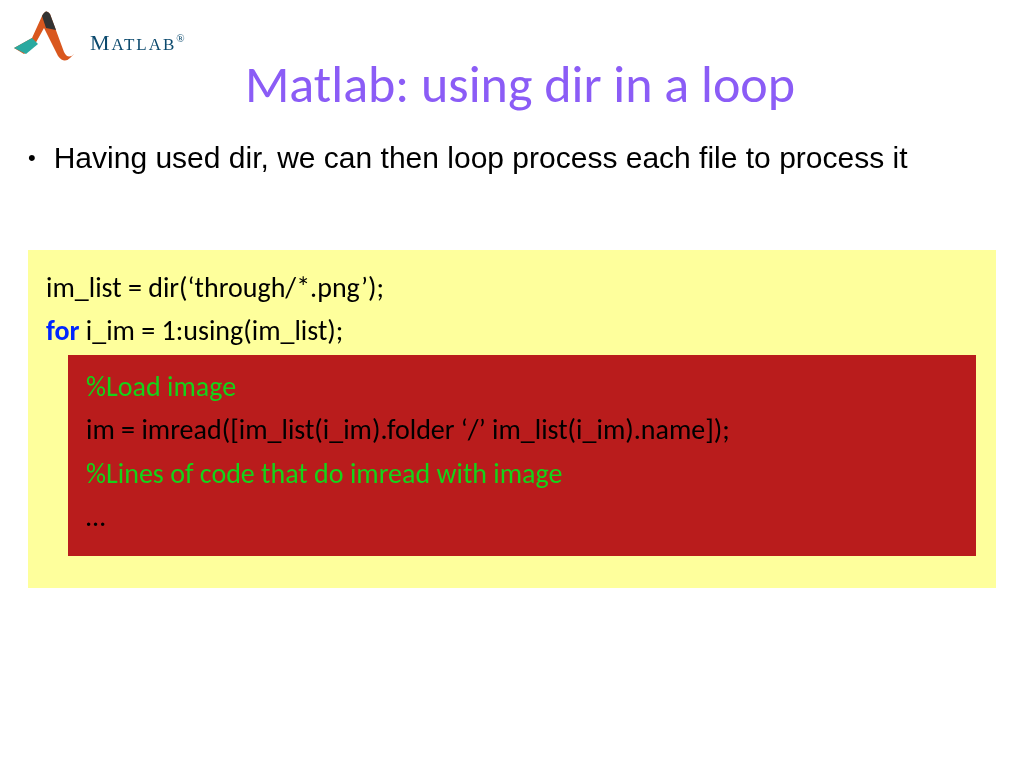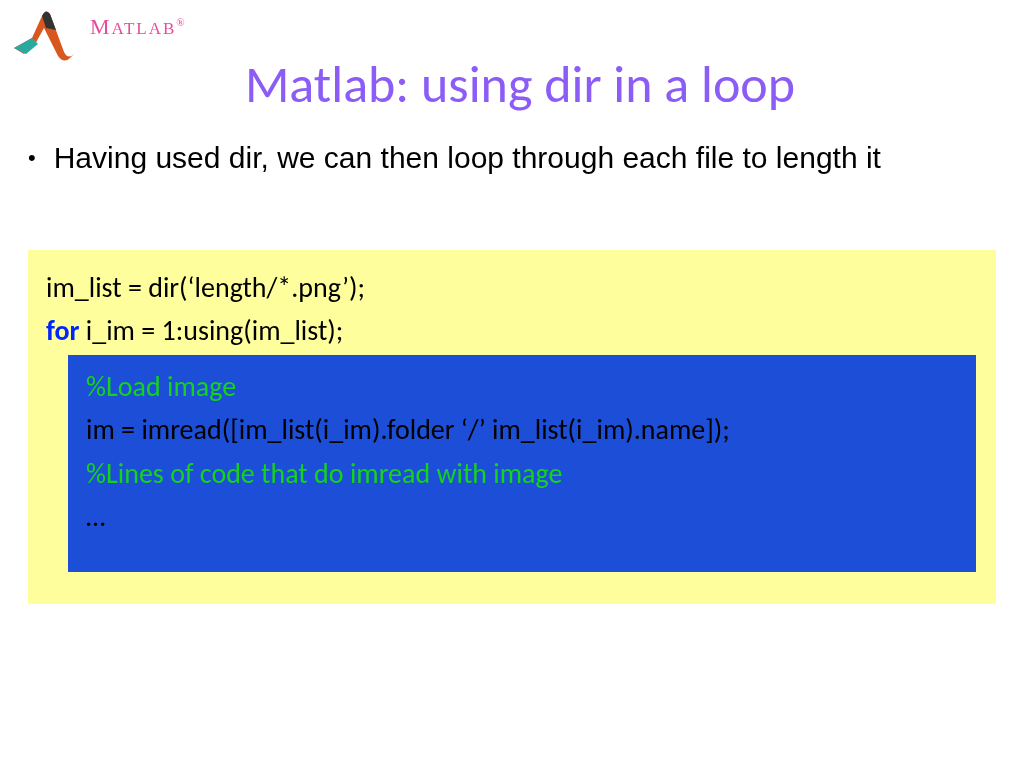--- a/index.html
+++ b/index.html
@@ -20,22 +20,22 @@
   }
   .matlab-icon {
     width: 72px;
     height: 56px;
     position: relative;
   }
   .matlab-text {
     font-family: Georgia, serif;
     font-size: 22px;
     letter-spacing: 2px;
-    color: #ec4899;
-    margin-top: 6px;
+    color: #0c4a6e;
+    margin-top: 22px;
     margin-left: 6px;
   }
   .matlab-text .caps { font-size: 17px; letter-spacing: 2px; }
   .matlab-text .reg { font-size: 11px; vertical-align: super; }
   .slide-title {
     position: absolute;
     top: 52px;
     left: 8px;
     width: 100%;
     text-align: center;
@@ -69,26 +69,26 @@
     left: 28px;
     right: 28px;
     background: #feff9c;
     padding: 16px 18px 28px 18px;
     font-family: Calibri, Arial, sans-serif;
     font-size: 28px;
     line-height: 1.55;
     color: #000;
   }
   .code-block-inner {
-    background: #1d4ed8;
+    background: #b91c1c;
     margin-left: 22px;
     margin-right: 2px;
     margin-top: 2px;
     margin-bottom: 4px;
-    padding: 10px 18px 34px 18px;
+    padding: 10px 18px 18px 18px;
   }
   .kw-blue { color: #0026ff; font-weight: bold; }
   .comment-green { color: #14d319; }
   .indent1 { padding-left: 0; }
   .line { white-space: nowrap; }
 </style>
 </head>
 <body>
 
 <div class="logo-area">
@@ -102,26 +102,26 @@
   <div class="matlab-text">
     <span>M</span><span class="caps">ATLAB</span><span class="reg">®</span>
   </div>
 </div>
 
 <div class="slide-title">Matlab: using dir in a loop</div>
 
 <div class="bullet-area">
   <div class="bullet">
     <span class="bullet-dot">•</span>
-    <span>Having used dir, we can then loop through each file to length it</span>
+    <span>Having used dir, we can then loop process each file to process it</span>
   </div>
 </div>
 
 <div class="code-block-outer">
-  <div class="line indent1">im_list = dir(‘length/*.png’);</div>
+  <div class="line indent1">im_list = dir(‘through/*.png’);</div>
   <div class="line indent1">
     <span class="kw-blue">for</span><span> i_im = 1:using(im_list);</span>
   </div>
   <div class="code-block-inner">
     <div class="line comment-green">%Load image</div>
     <div class="line">im = imread([im_list(i_im).folder ‘/’ im_list(i_im).name]);</div>
     <div class="line comment-green"> %Lines of code that do imread with image</div>
     <div class="line">…</div>
   </div>
 </div>

